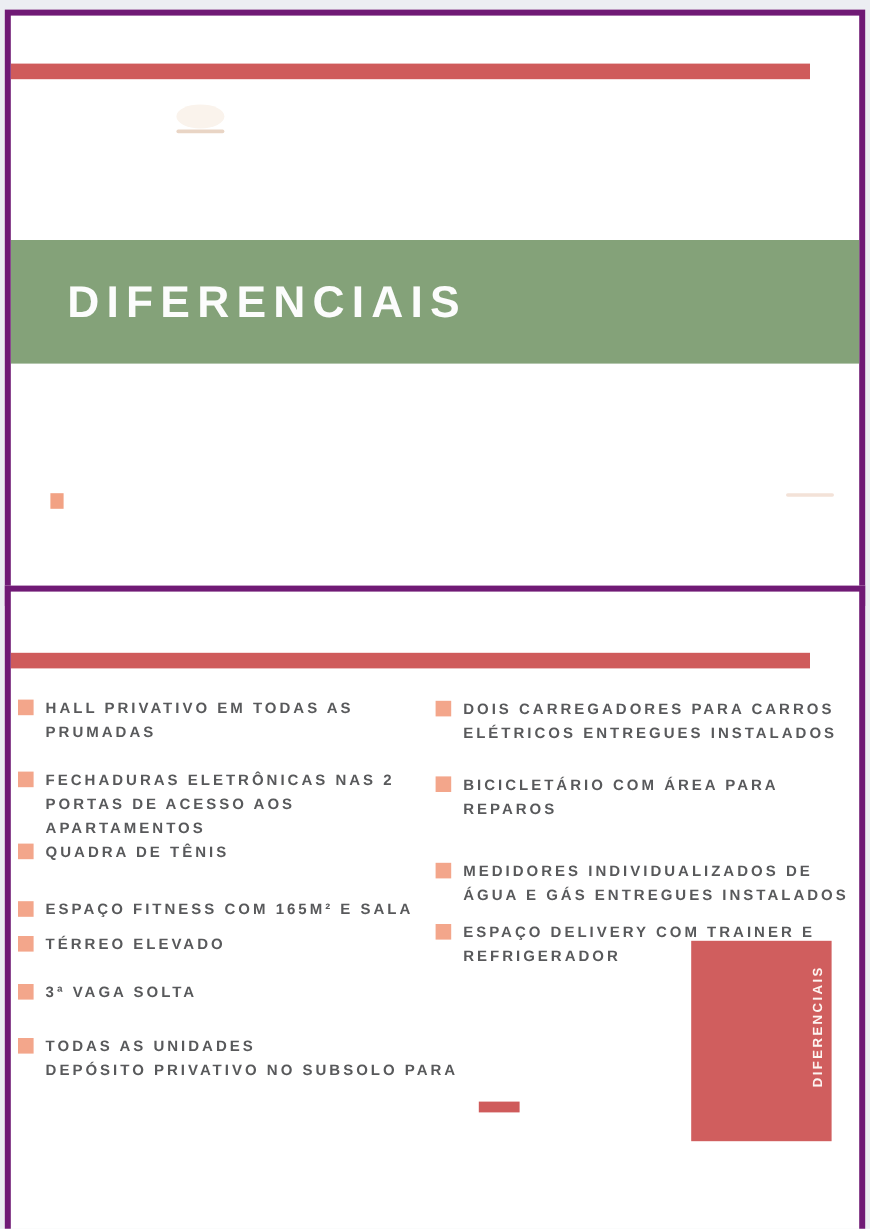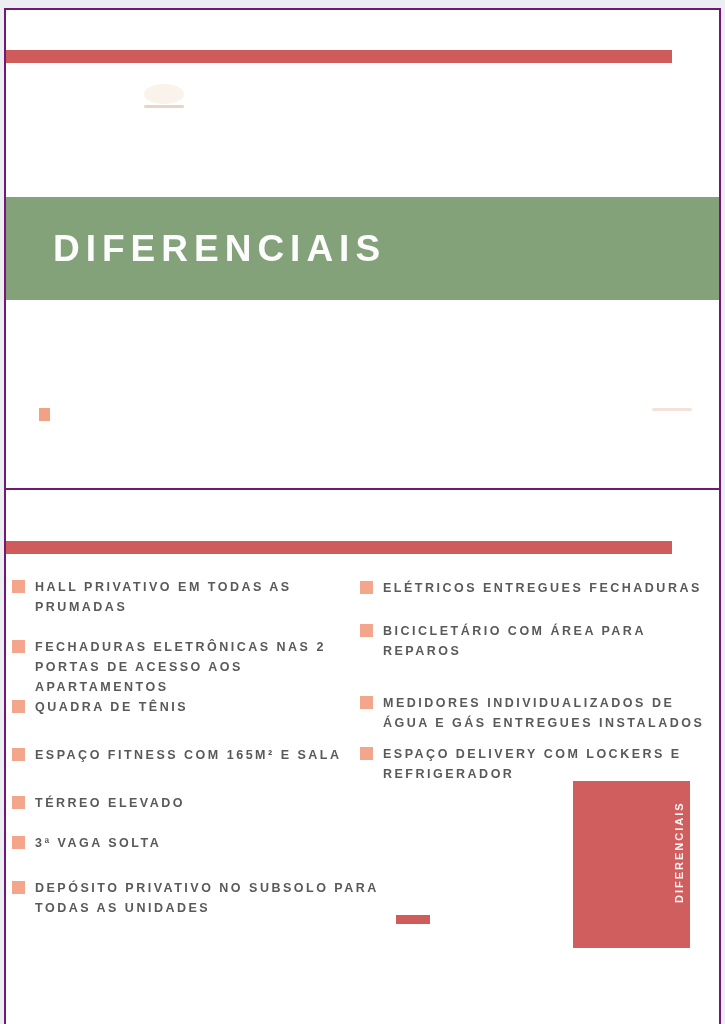--- a/index.html
+++ b/index.html
@@ -8,21 +8,21 @@
     background:#eceef2;
     position:relative;
     font-family:"Liberation Sans", sans-serif;
     overflow:hidden;
   }
   .slide{
     position:absolute;
     left:4px;
     width:717px;
     background:#ffffff;
-    border:2px solid #701a75;
+    border:5px solid #701a75;
     box-sizing:border-box;
     overflow:hidden;
   }
   #slide1{top:8px;height:497px;}
   #slide2{top:488px;height:547px;}
 
   .accent-bar{
     position:absolute;
     left:0;
     height:13px;
@@ -163,72 +163,73 @@
         <span class="line">PORTAS DE ACESSO AOS</span>
         <span class="line">APARTAMENTOS</span>
       </div>
     </div>
     <div class="item" style="margin-bottom:28px">
       <span class="bullet"></span>
       <div class="item-text">
         <span class="line">QUADRA DE TÊNIS</span>
       </div>
     </div>
-    <div class="item" style="margin-bottom:28px">
+    <div class="item" style="margin-bottom:9px">
       <span class="bullet"></span>
       <div class="item-text">
         <span class="line">ESPAÇO FITNESS COM 165M² E SALA</span>
       </div>
     </div>
     <div class="item" style="margin-bottom:20px">
       <span class="bullet"></span>
       <div class="item-text">
         <span class="line">TÉRREO ELEVADO</span>
       </div>
     </div>
     <div class="item" style="margin-bottom:25px">
       <span class="bullet"></span>
       <div class="item-text">
         <span class="line">3ª VAGA SOLTA</span>
       </div>
     </div>
     <div class="item">
       <span class="bullet"></span>
       <div class="item-text">
+        <span class="line">TODAS AS UNIDADES</span>
         <span class="line">DEPÓSITO PRIVATIVO NO SUBSOLO PARA</span>
-        <span class="line">TODAS AS UNIDADES</span>
       </div>
     </div>
   </div>
 
   <div class="col" id="col-right">
     <div class="item" style="margin-bottom:23px">
       <span class="bullet"></span>
       <div class="item-text">
-        <span class="line">ELÉTRICOS ENTREGUES FECHADURAS</span>
+        <span class="line">DOIS CARREGADORES PARA CARROS</span>
+        <span class="line">ELÉTRICOS ENTREGUES INSTALADOS</span>
       </div>
     </div>
     <div class="item" style="margin-bottom:32px">
       <span class="bullet"></span>
       <div class="item-text">
         <span class="line">BICICLETÁRIO COM ÁREA PARA</span>
         <span class="line">REPAROS</span>
       </div>
     </div>
     <div class="item" style="margin-bottom:11px">
       <span class="bullet"></span>
       <div class="item-text">
         <span class="line">MEDIDORES INDIVIDUALIZADOS DE</span>
         <span class="line">ÁGUA E GÁS ENTREGUES INSTALADOS</span>
       </div>
     </div>
     <div class="item">
       <span class="bullet"></span>
       <div class="item-text">
-        <span class="line">ESPAÇO DELIVERY COM LOCKERS E</span>
+        <span class="line">ESPAÇO DELIVERY COM TRAINER E</span>
         <span class="line">REFRIGERADOR</span>
       </div>
     </div>
   </div>
 
   <div class="bottom-dash"></div>
 
   <div class="side-rect">
     <span class="side-label">DIFERENCIAIS</span>
   </div>

